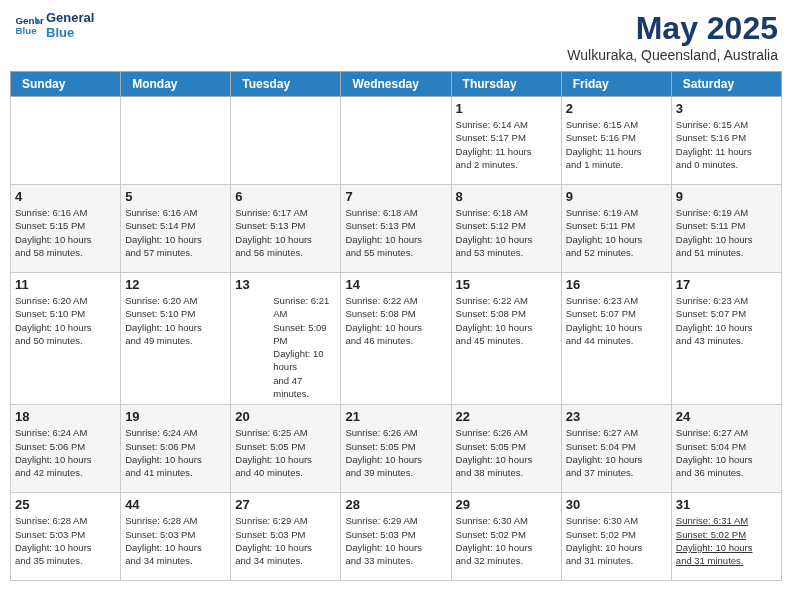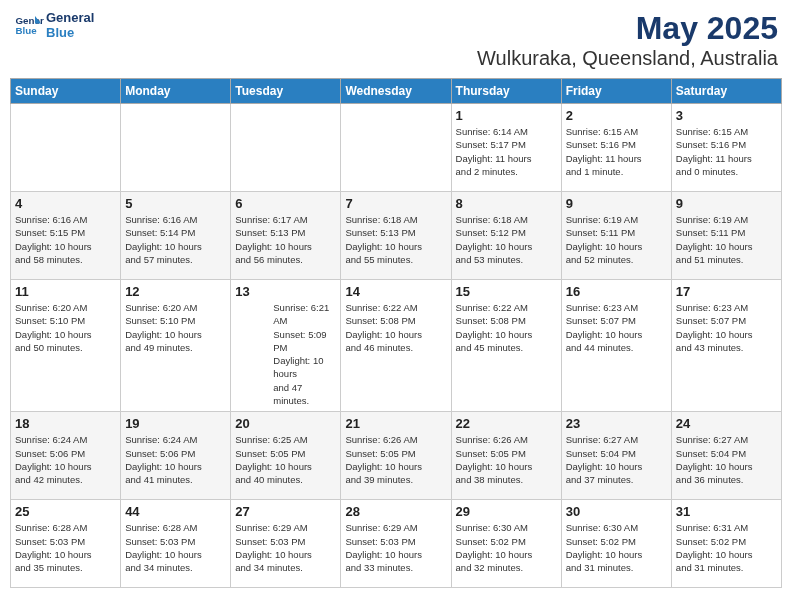--- a/index.html
+++ b/index.html
@@ -28,34 +28,34 @@
     }
     .title-block {
       text-align: right;
     }
     .main-title {
       font-size: 32px;
       font-weight: bold;
       color: #1a3a6b;
     }
     .subtitle {
-      font-size: 20px;
+      font-size: 14px;
       color: #333;
     }
     table {
       width: 100%;
       border-collapse: collapse;
       table-layout: fixed;
     }
     th {
       background-color: #2a7fc1;
       color: #fff;
       font-size: 12px;
       font-weight: bold;
-      padding: 5px 4px;
+      padding: 5px 11px;
       text-align: left;
       border: 1px solid #aaa;
     }
     td {
       vertical-align: top;
       border: 1px solid #ccc;
       padding: 4px 4px;
       font-size: 10px;
       color: #222;
       height: 88px;
@@ -332,20 +332,20 @@
         </td>
         <td>
           <span class="day-num">30</span>
           <div class="day-info" style="white-space: pre-line;">Sunrise: 6:30 AM
 Sunset: 5:02 PM
 Daylight: 10 hours
 and 31 minutes.</div>
         </td>
         <td>
           <span class="day-num">31</span>
-          <div class="day-info" style="white-space: pre-line;">Sunrise: 6:31 AM
+          <div class="day-info" style="white-space: pre-line; text-decoration: underline;">Sunrise: 6:31 AM
 Sunset: 5:02 PM
 Daylight: 10 hours
 and 31 minutes.</div>
         </td>
       </tr>
     </tbody>
 </table>
 
 </body></html>

